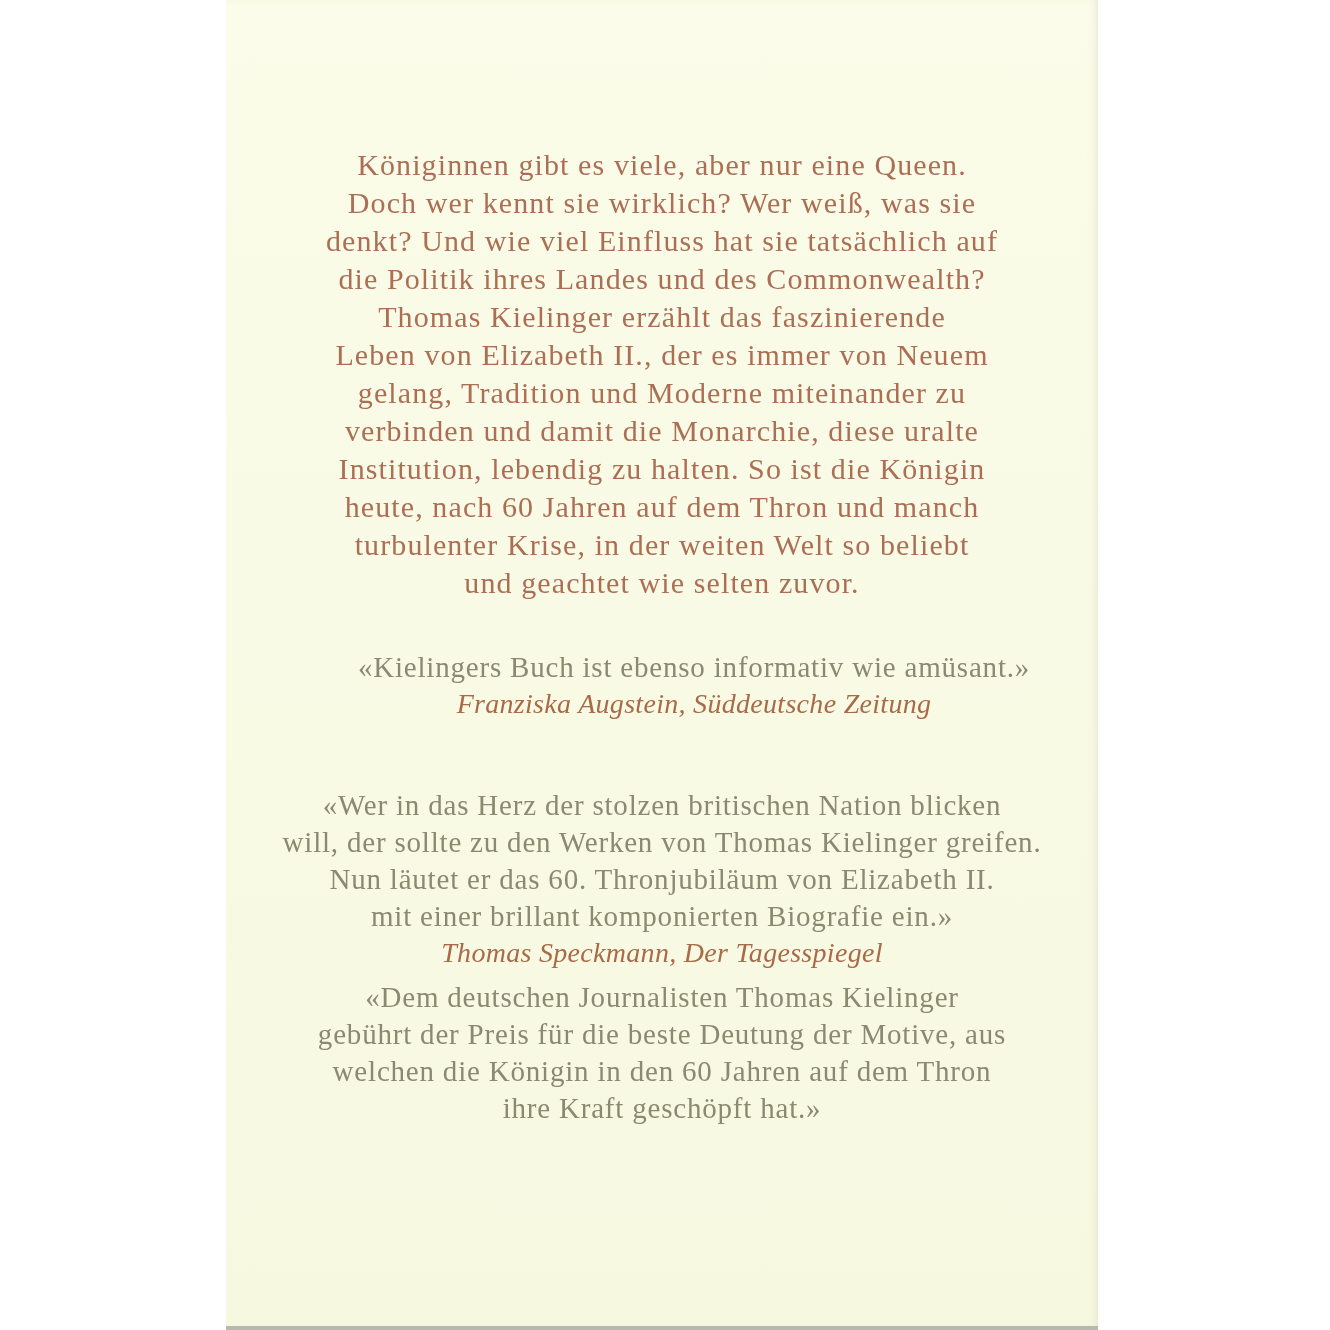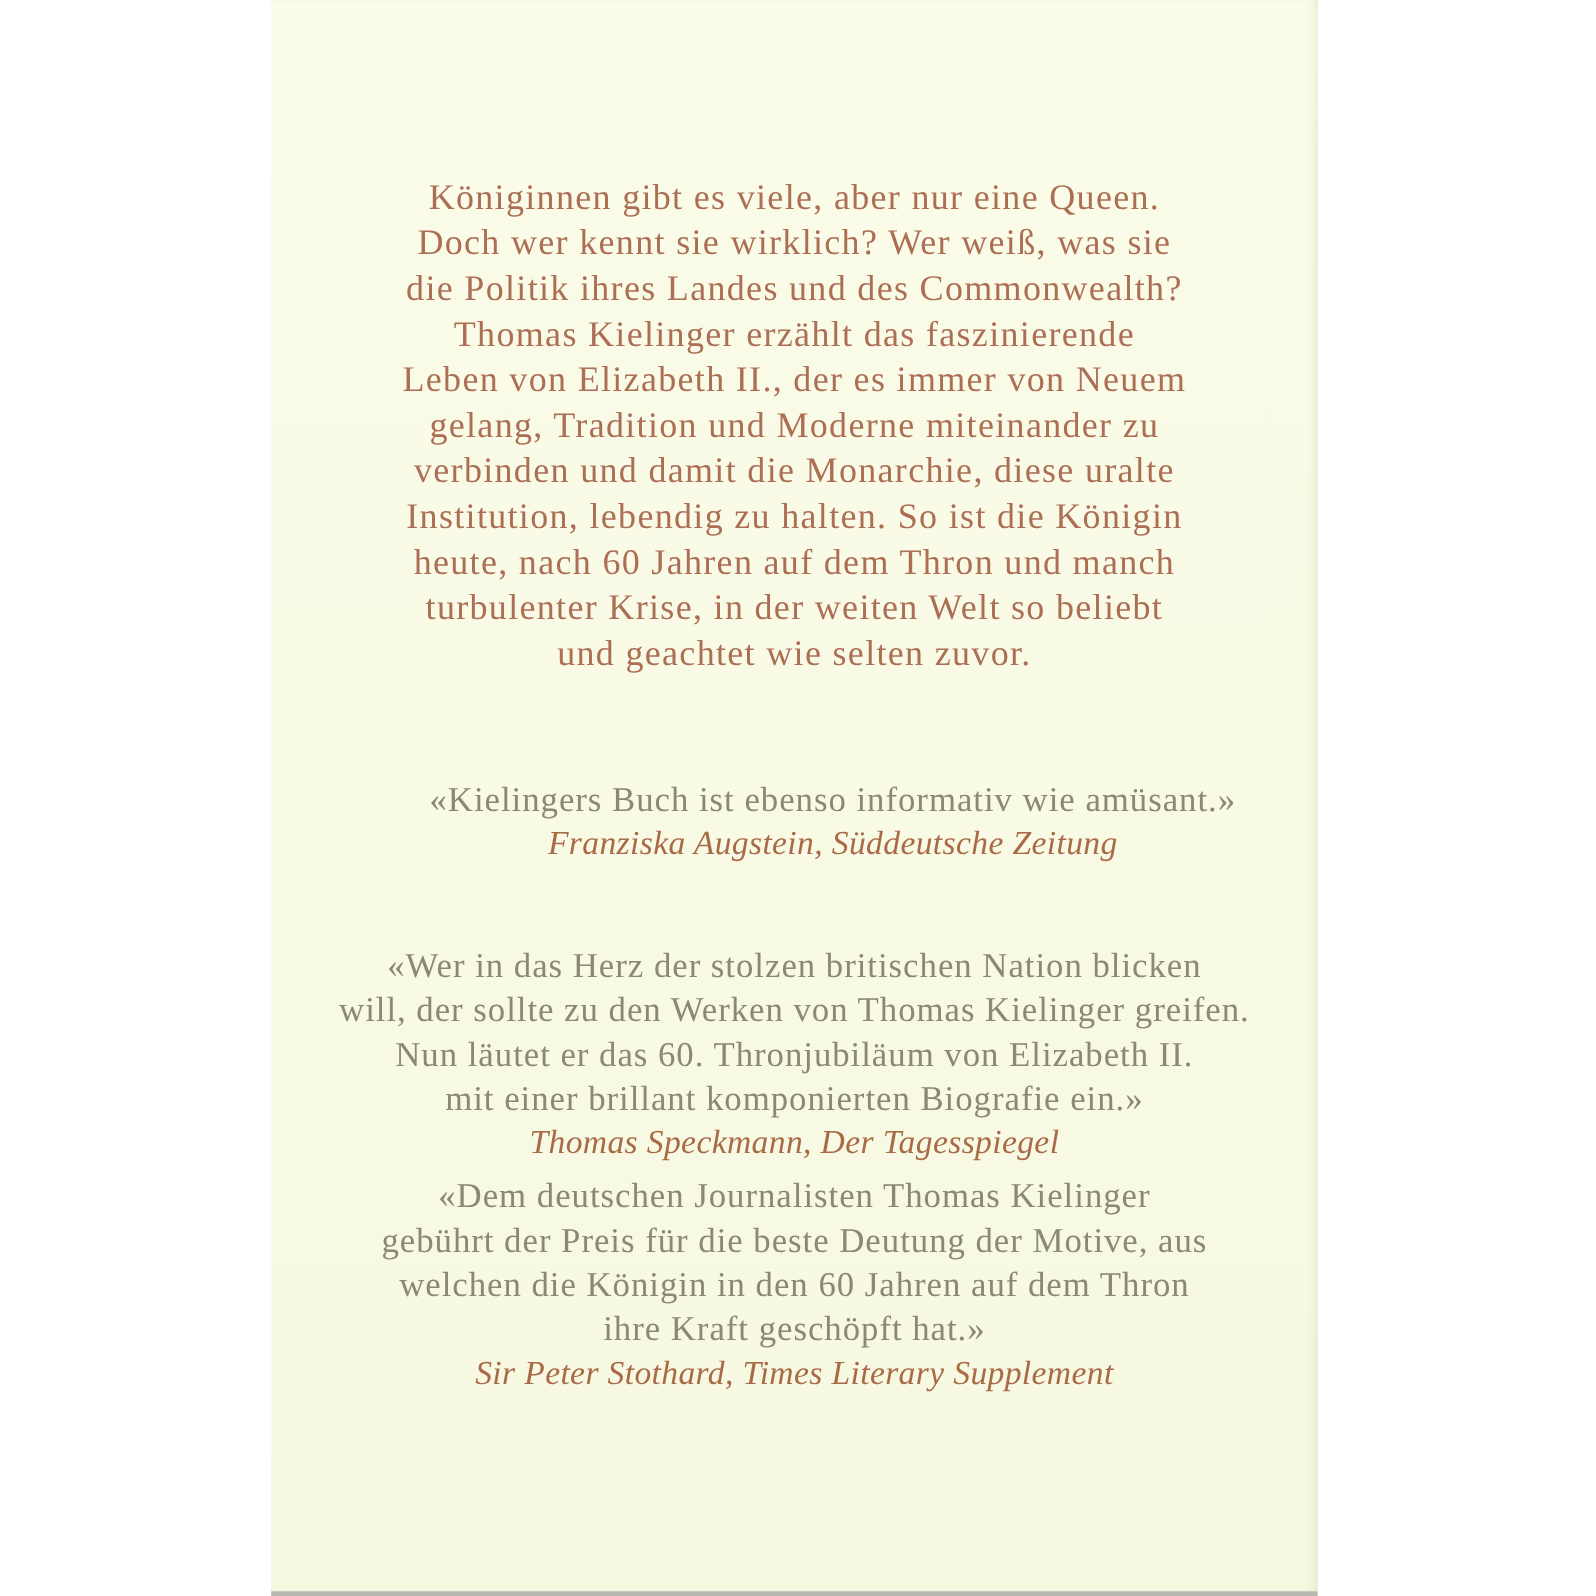--- a/index.html
+++ b/index.html
@@ -83,20 +83,21 @@
 </head>
 <body>
 
 <div class="photo-frame">
 
   <div class="book-cover">
 
     <div class="blurb">
       <div class="blurb-line">Königinnen gibt es viele, aber nur eine Queen.</div>
       <div class="blurb-line">Doch wer kennt sie wirklich? Wer weiß, was sie</div>
+      <div class="blurb-line">denkt? Und wie viel Einfluss hat sie tatsächlich auf</div>
       <div class="blurb-line">die Politik ihres Landes und des Commonwealth?</div>
       <div class="blurb-line">Thomas Kielinger erzählt das faszinierende</div>
       <div class="blurb-line">Leben von Elizabeth II., der es immer von Neuem</div>
       <div class="blurb-line">gelang, Tradition und Moderne miteinander zu</div>
       <div class="blurb-line">verbinden und damit die Monarchie, diese uralte</div>
       <div class="blurb-line">Institution, lebendig zu halten. So ist die Königin</div>
       <div class="blurb-line">heute, nach 60 Jahren auf dem Thron und manch</div>
       <div class="blurb-line">turbulenter Krise, in der weiten Welt so beliebt</div>
       <div class="blurb-line">und geachtet wie selten zuvor.</div>
     </div>
@@ -112,21 +113,20 @@
       <div class="quote-line">Nun läutet er das 60. Thronjubiläum von Elizabeth II.</div>
       <div class="quote-line">mit einer brillant komponierten Biografie ein.»</div>
       <div class="attribution">Thomas Speckmann, Der Tagesspiegel</div>
     </div>
 
     <div class="review" id="review-3">
       <div class="quote-line">«Dem deutschen Journalisten Thomas Kielinger</div>
       <div class="quote-line">gebührt der Preis für die beste Deutung der Motive, aus</div>
       <div class="quote-line">welchen die Königin in den 60 Jahren auf dem Thron</div>
       <div class="quote-line">ihre Kraft geschöpft hat.»</div>
-      <div class="attribution">Sir Peter Stothard, Times Literary Supplement</div>
     </div>
 
     <div class="isbn">978 3 406 62360 8</div>
 
   </div>
 
   <div class="book-bottom-edge"></div>
 
 </div>
 

